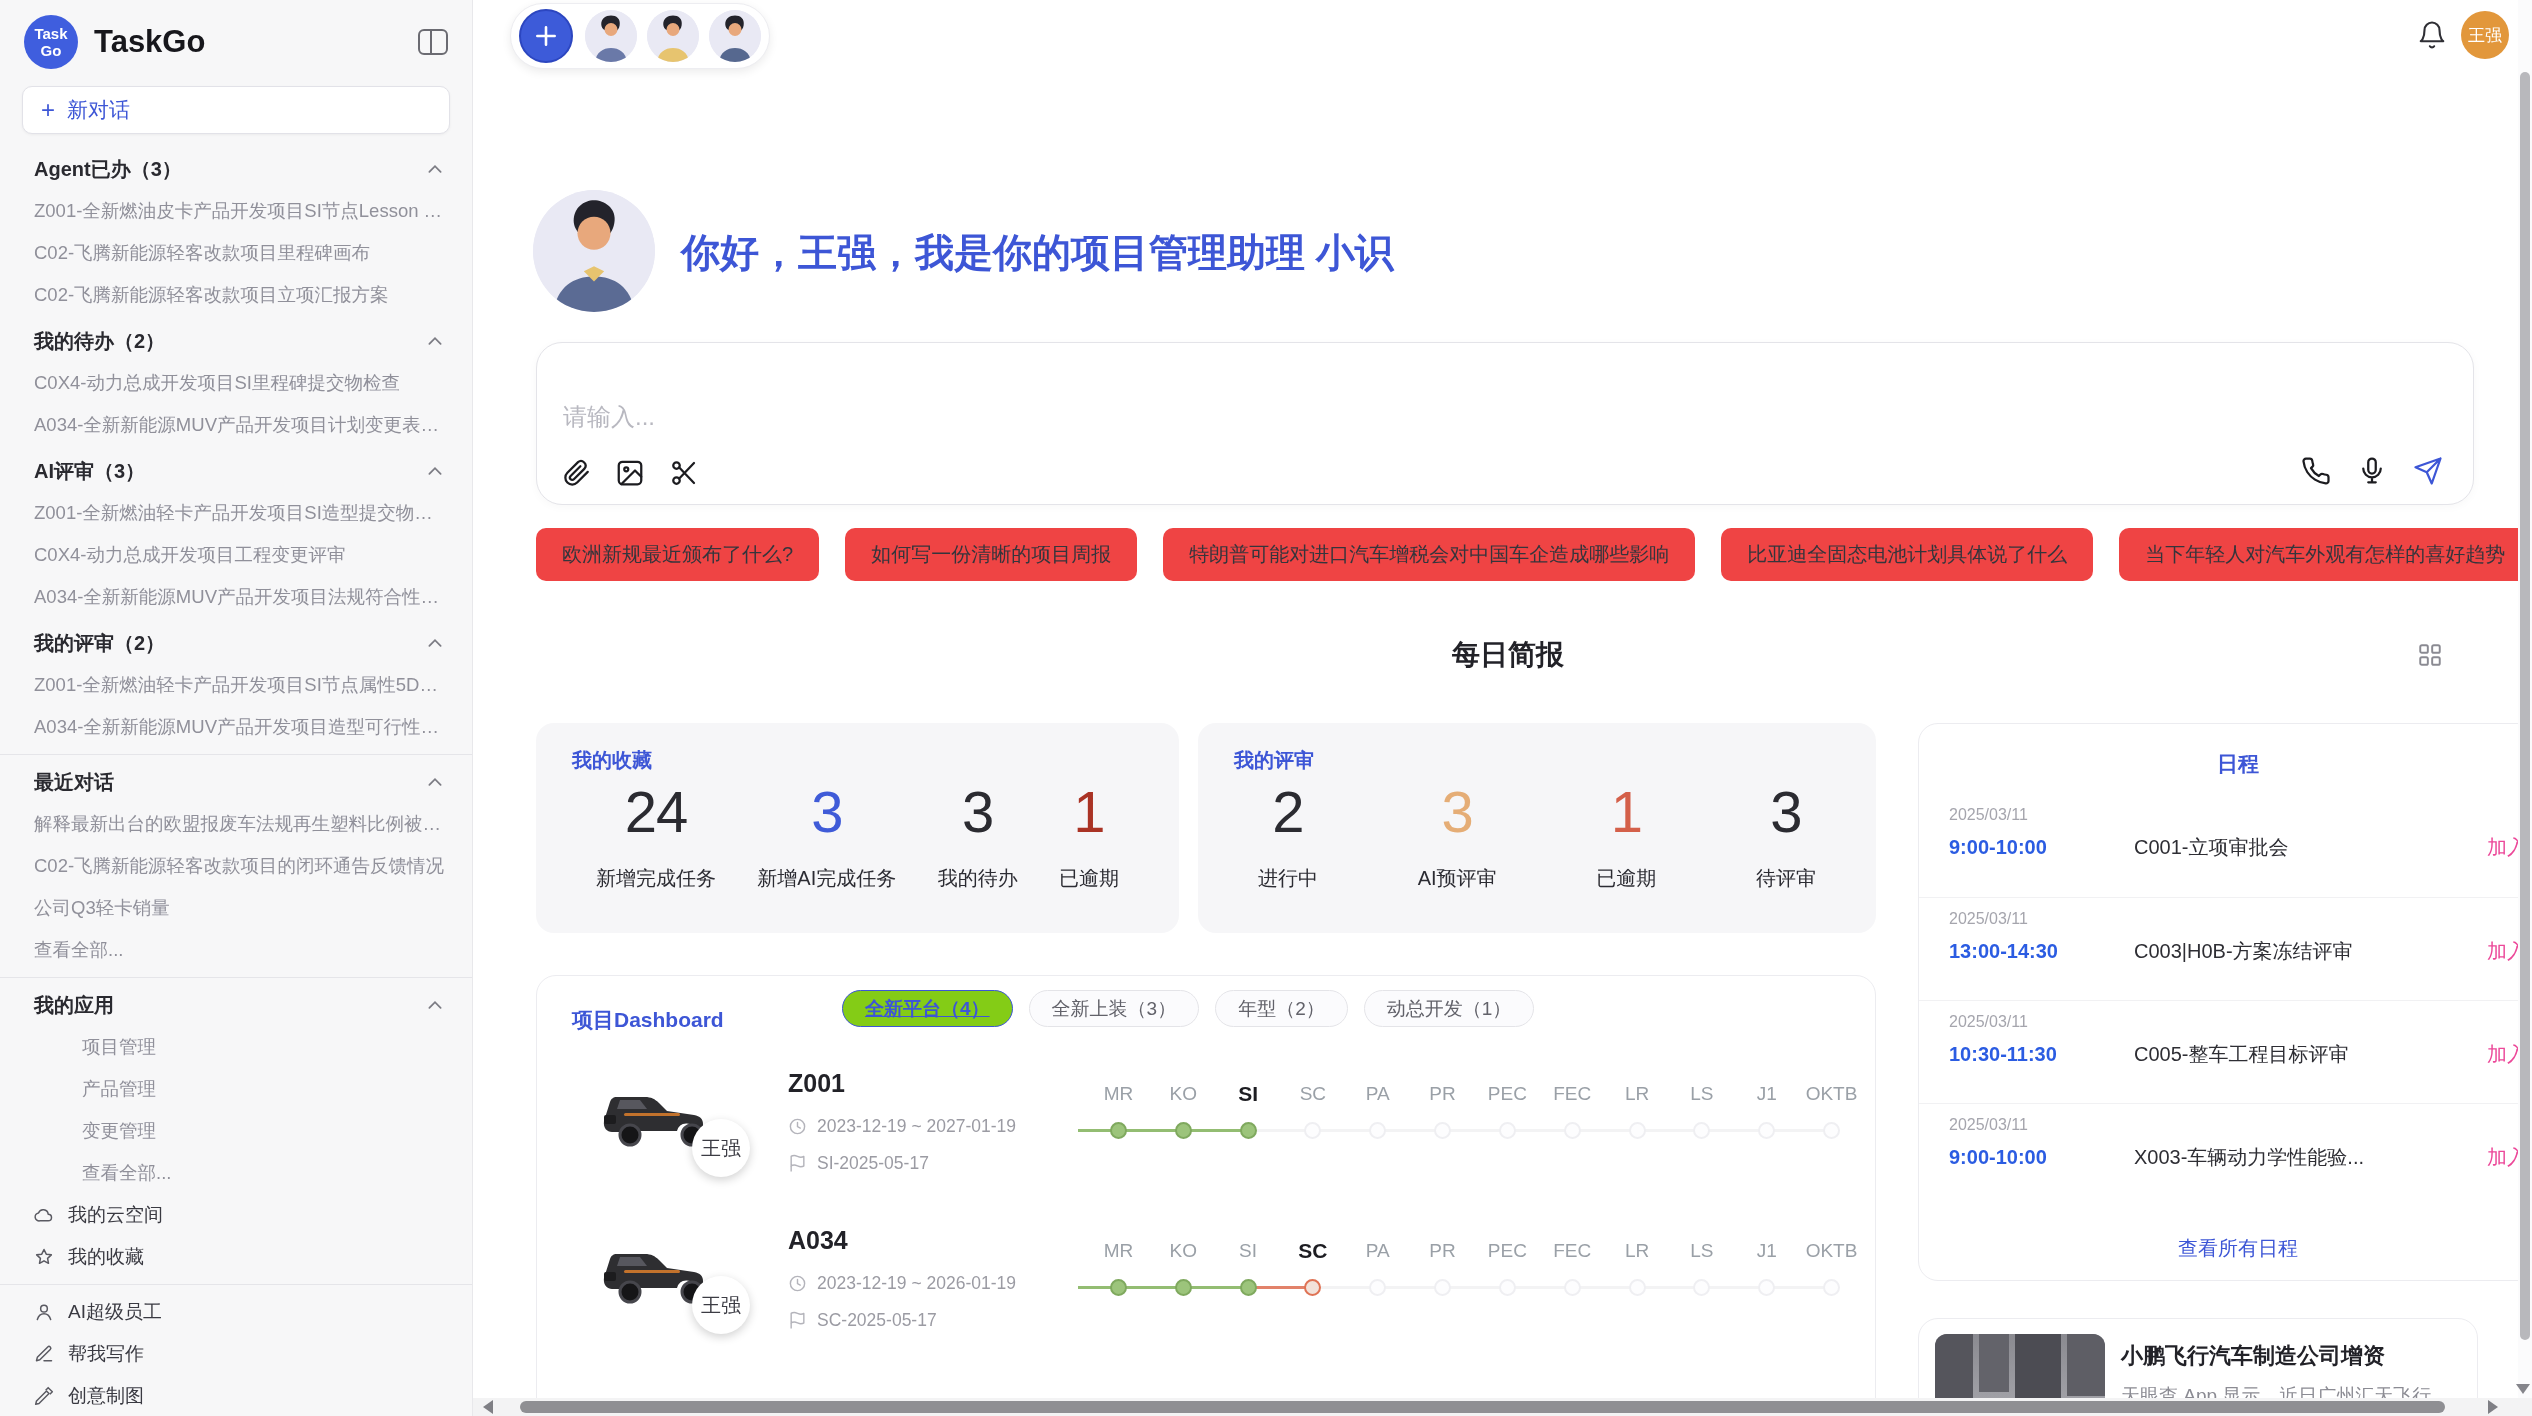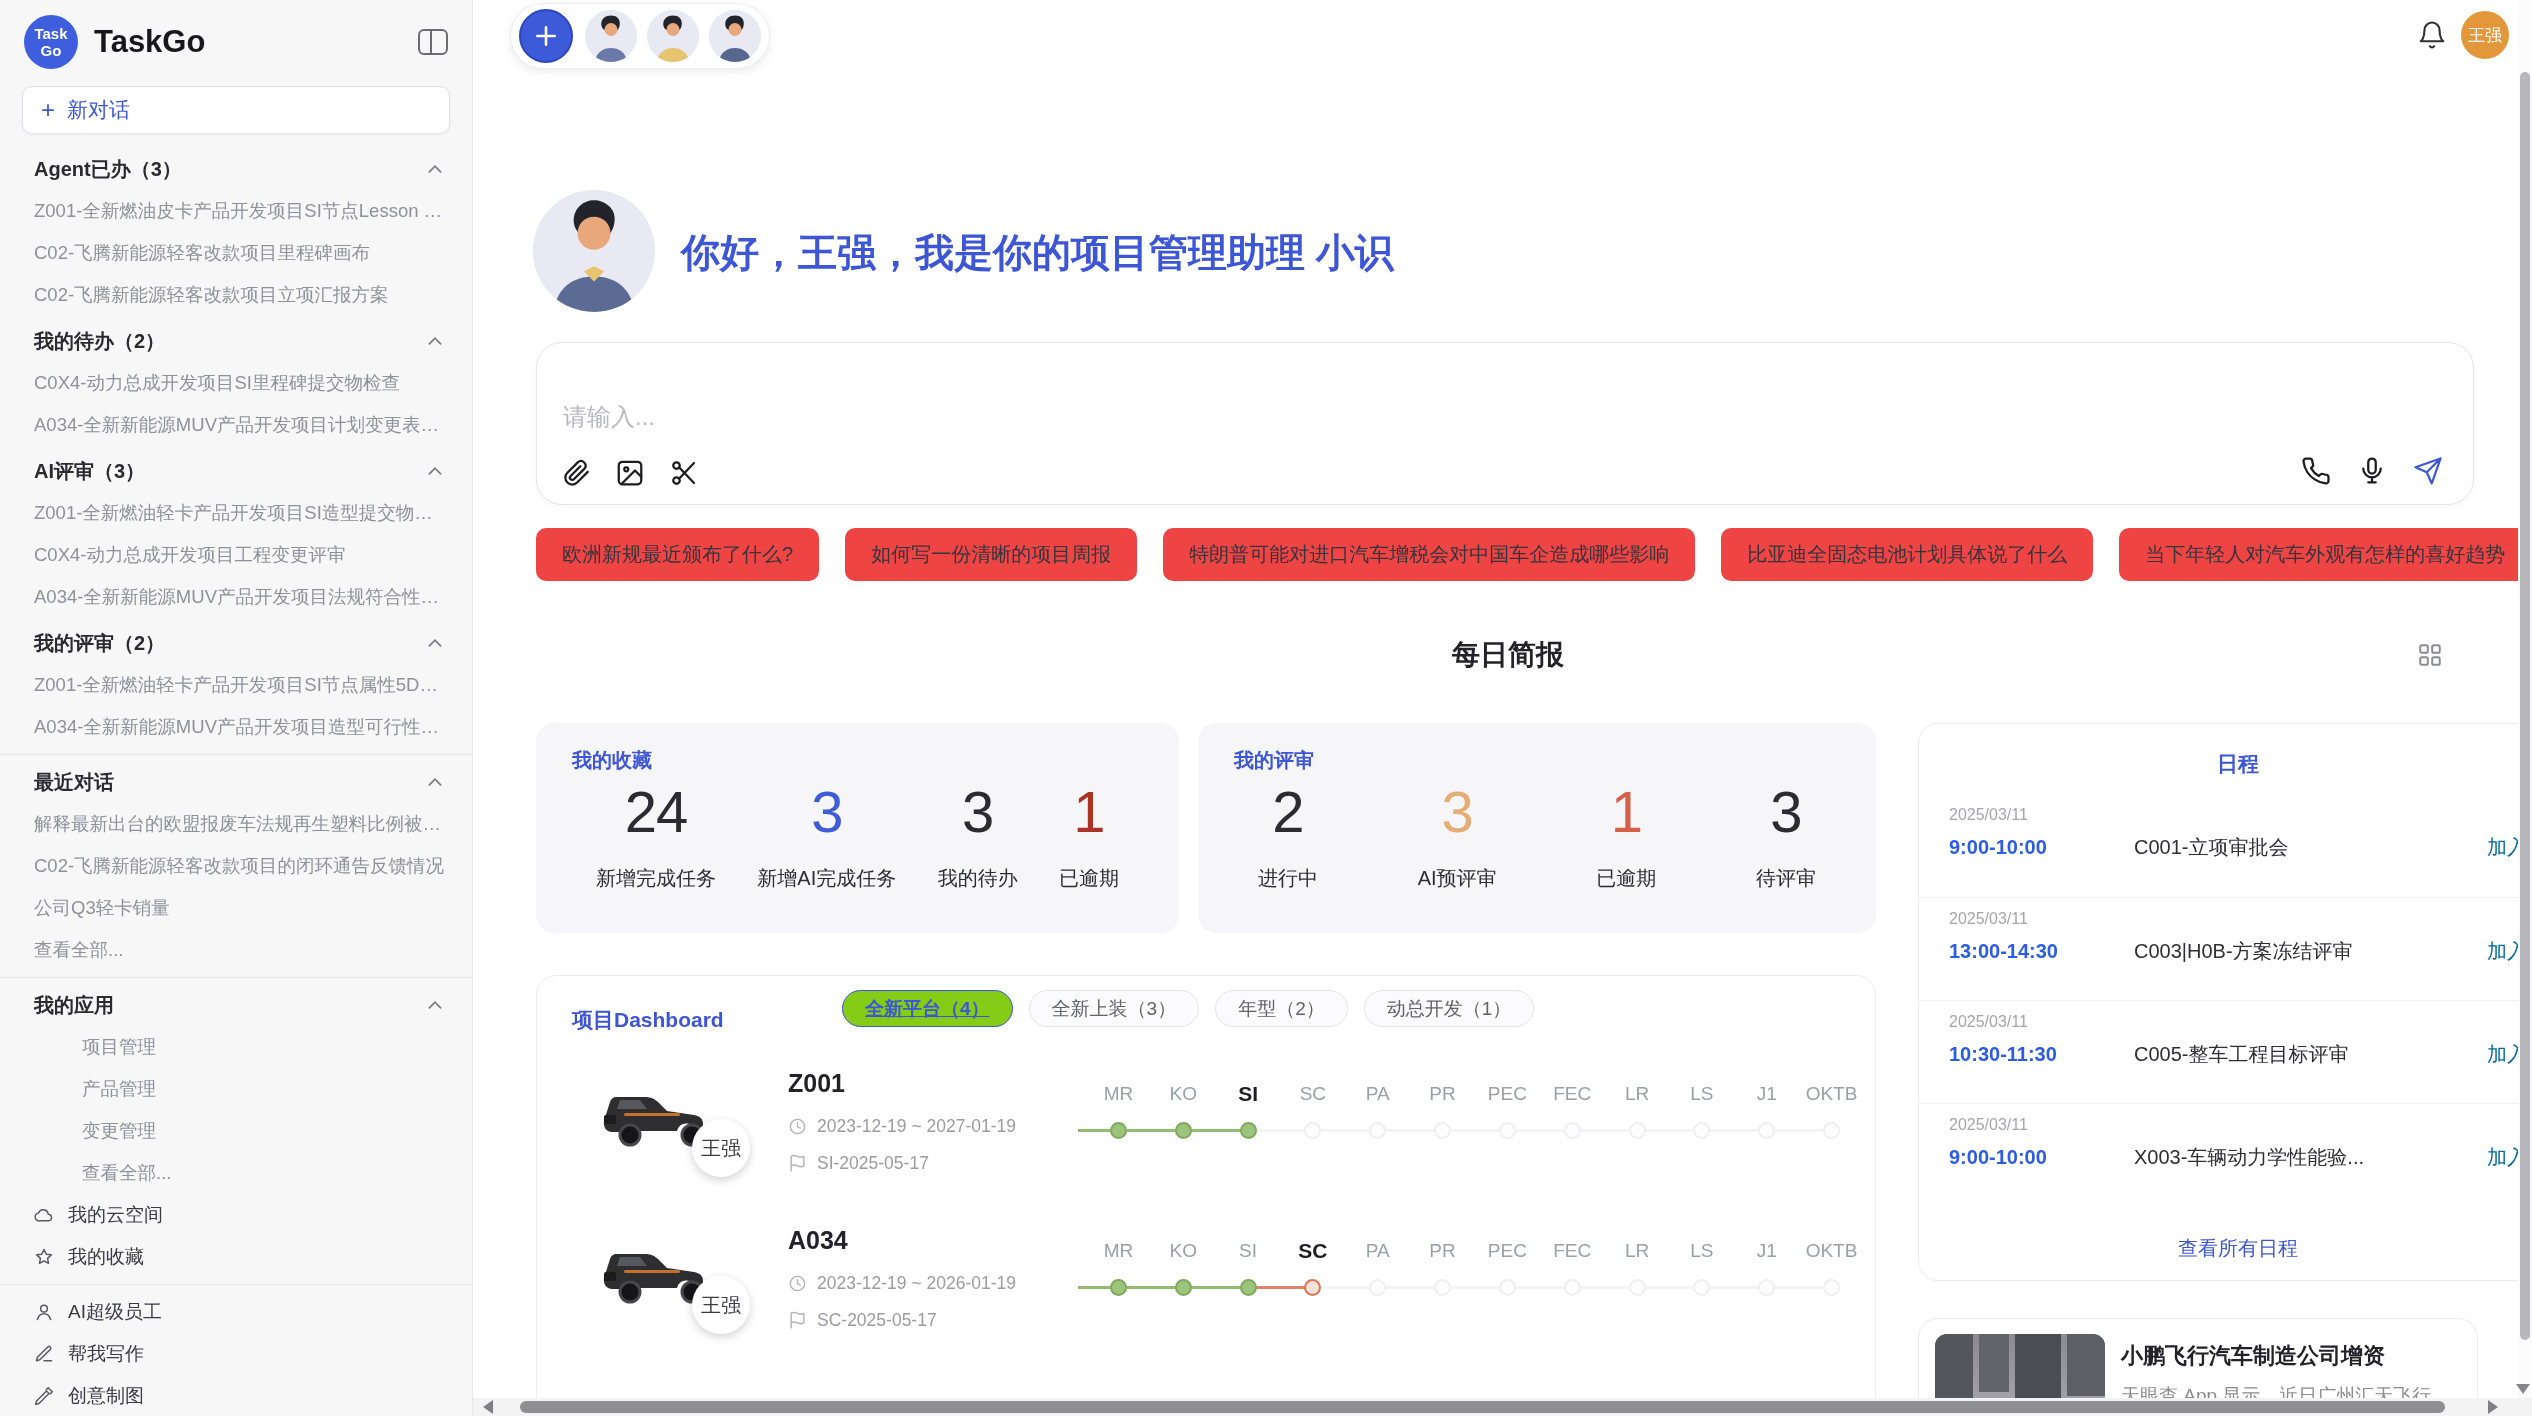--- a/index.html
+++ b/index.html
@@ -82,21 +82,21 @@
 
   .sched-card{position:absolute;left:1445px;top:723px;width:640px;height:558px;background:#fff;border:1px solid #ececf0;border-radius:20px;box-sizing:border-box;}
   .sched-title{margin-top:26px;text-align:center;font-size:21px;color:#3d56d6;font-weight:600;}
   .sched-list{margin-top:16px;}
   .sched-item{position:relative;height:103px;padding:12px 30px 0;box-sizing:border-box;}
   .sched-item + .sched-item{border-top:1px solid #f1f1f3;}
   .sched-date{font-size:16px;color:#a5a5ad;}
   .sched-main{display:flex;align-items:center;margin-top:10px;}
   .sched-time{width:155px;color:#2b5ce2;font-weight:600;font-size:20px;}
   .sched-name{flex:1;margin-left:30px;color:#2e2e34;font-size:20px;white-space:nowrap;overflow:hidden;text-overflow:ellipsis;}
-  .sched-join{color:#0369a1;font-size:20px;cursor:pointer;margin-left:12px;}
+  .sched-join{color:#ec4899;font-size:20px;cursor:pointer;margin-left:12px;}
   .sched-footer{position:absolute;bottom:18px;left:0;right:0;text-align:center;color:#3d56d6;font-size:20px;cursor:pointer;}
 
   .news-card{position:absolute;left:1445px;top:1318px;width:560px;height:170px;background:#fff;border:1px solid #ececf0;border-radius:20px;box-sizing:border-box;overflow:hidden;}
   .news-img{position:absolute;left:16px;top:15px;width:170px;height:126px;border-radius:12px;overflow:hidden;background:linear-gradient(180deg,#8a8a90 0%,#a2a2a8 55%,#6f6f74 100%);}
   .bldg{position:absolute;top:0;background:#55555c;}
   .news-title{position:absolute;left:202px;top:22px;font-size:22px;font-weight:700;color:#222228;width:340px;}
   .news-snippet{position:absolute;left:202px;top:64px;font-size:19px;color:#8b8b93;width:340px;}
 
   
   .hscroll{position:absolute;left:473px;right:0;bottom:0;height:18px;background:#f3f3f4;}

